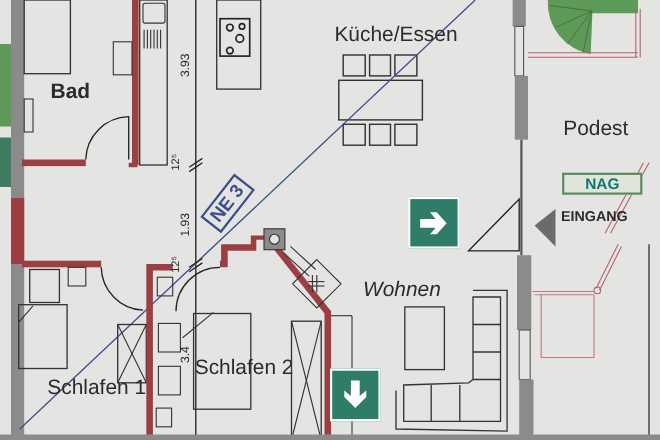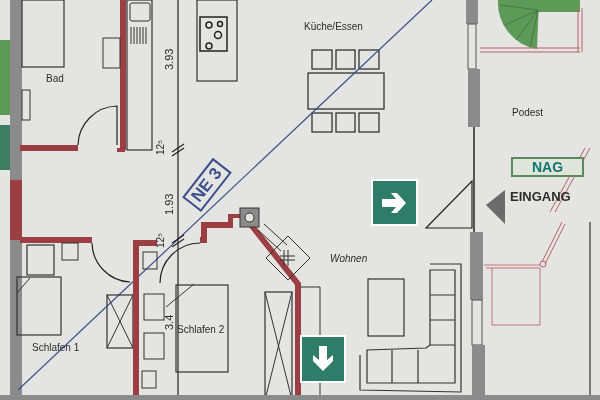--- a/index.html
+++ b/index.html
@@ -1,18 +1,18 @@
 <!DOCTYPE html>
 <html><head>
 <meta charset="utf-8">
 <style>
   html,body{margin:0;padding:0;}
   body{width:600px;height:400px;overflow:hidden;background:#e4e4e2;font-family:"Liberation Sans",sans-serif;}
   #plan{position:absolute;left:0;top:0;width:600px;height:400px;}
-  .lbl{position:absolute;color:#2b2b2b;font-size:10px;white-space:nowrap;}
+  .lbl{position:absolute;color:#2b2b2b;font-size:19px;white-space:nowrap;}
   .dim{position:absolute;color:#2b2b2b;font-size:11px;transform:rotate(-90deg);transform-origin:left top;white-space:nowrap;}
   .sign{position:absolute;background:#2f7c69;border:2px solid #fff;box-sizing:border-box;display:flex;align-items:center;justify-content:center;}
   .nag{position:absolute;border:2px solid #5a8a5e;color:#0f766e;font-weight:bold;font-size:14px;padding:0 19px;background:#dfe5da;}
   .ne{position:absolute;border:2px solid #3c4f8a;color:#3c4f8a;font-weight:bold;font-size:17px;padding:0 4px;background:#e4e4e2;transform:rotate(-52deg);}
 </style>
 </head>
 <body>
 
 <div id="plan">
 <svg width="600" height="400" viewBox="0 0 600 400">
@@ -141,25 +141,25 @@
   <rect x="0" y="395" width="600" height="5" fill="#8b8b8b"></rect>
 
   <g stroke="#222" stroke-width="1.2">
     <line x1="172" y1="152" x2="184" y2="144"></line>
         <line x1="172" y1="156" x2="184" y2="148"></line>
     <line x1="172" y1="243" x2="184" y2="235"></line>
         <line x1="172" y1="247" x2="184" y2="239"></line>
   </g>
 </svg>
 
-<div class="lbl" style="left:46px;top:73px;">Bad</div>
+<div class="lbl" style="left:46px;top:73px;font-weight:bold;">Bad</div>
 <div class="lbl" style="left:304px;top:21px;">Küche/Essen</div>
 <div class="lbl" style="left:512px;top:90px;margin-top:17px;">Podest</div>
 <div class="lbl" style="left:330px;top:253px;font-style:italic;">Wohnen</div>
-<div class="lbl" style="left:22px;top:342px;padding-left:10px;">Schlafen 1</div>
+<div class="lbl" style="left:33px;top:342px;padding-left:10px;">Schlafen 1</div>
 <div class="lbl" style="left:177px;top:324px;">Schlafen 2</div>
 <div class="lbl" style="left:510px;top:189px;font-size:13px;font-weight:bold;">EINGANG</div>
 <div class="nag" style="left:511px;top:157px;">NAG</div>
 <div class="ne" style="left:182px;top:173px;">NE 3</div>
 
 <div class="dim" style="left:163px;top:70px;">3.93</div>
 <div class="dim" style="left:155px;top:155px;font-size:10px;">12⁵</div>
 <div class="dim" style="left:163px;top:215px;">1.93</div>
 <div class="dim" style="left:155px;top:248px;font-size:10px;">12⁵</div>
 <div class="dim" style="left:163px;top:330px;">3.4</div>

